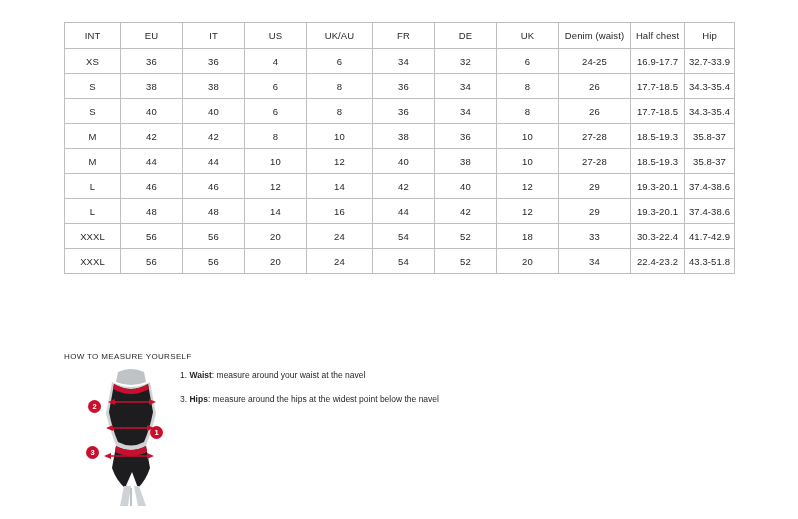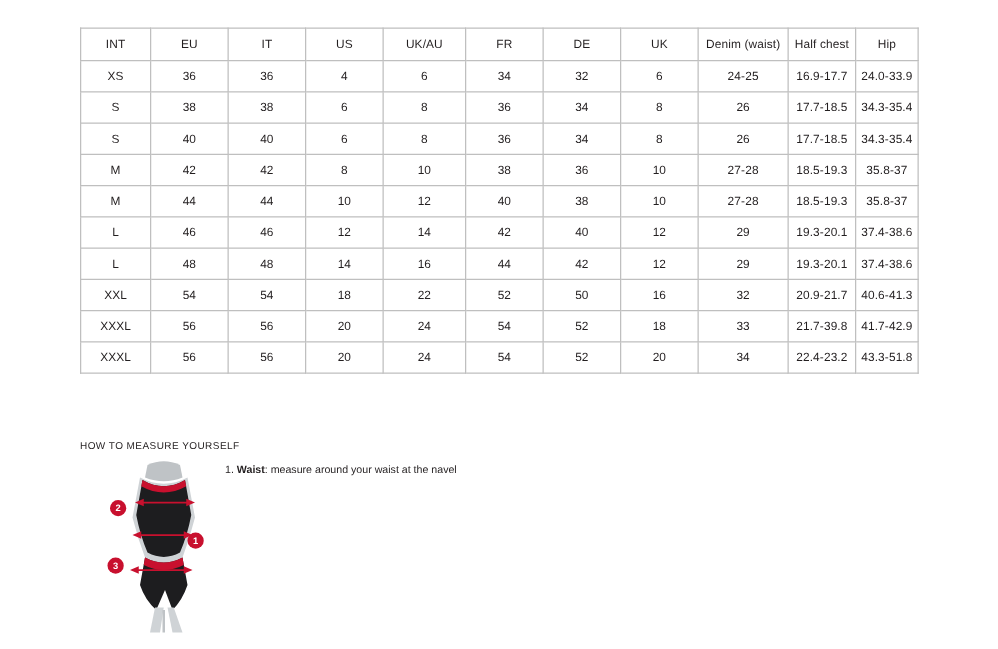--- a/index.html
+++ b/index.html
@@ -143,21 +143,21 @@
         <td>XS</td>
         <td>36</td>
         <td>36</td>
         <td>4</td>
         <td>6</td>
         <td>34</td>
         <td>32</td>
         <td>6</td>
         <td>24-25</td>
         <td>16.9-17.7</td>
-        <td>24.0-33.9</td>
+        <td>32.7-33.9</td>
       </tr>
       <tr>
         <td>S</td>
         <td>38</td>
         <td>38</td>
         <td>6</td>
         <td>8</td>
         <td>36</td>
         <td>34</td>
         <td>8</td>
@@ -224,43 +224,30 @@
         <td>14</td>
         <td>16</td>
         <td>44</td>
         <td>42</td>
         <td>12</td>
         <td>29</td>
         <td>19.3-20.1</td>
         <td>37.4-38.6</td>
       </tr>
       <tr>
-        <td>XXL</td>
-        <td>54</td>
-        <td>54</td>
-        <td>18</td>
-        <td>22</td>
-        <td>52</td>
-        <td>50</td>
-        <td>16</td>
-        <td>32</td>
-        <td>20.9-21.7</td>
-        <td>40.6-41.3</td>
-      </tr>
-      <tr>
         <td>XXXL</td>
         <td>56</td>
         <td>56</td>
         <td>20</td>
         <td>24</td>
         <td>54</td>
         <td>52</td>
         <td>18</td>
         <td>33</td>
-        <td>21.7-39.8</td>
+        <td>30.3-22.4</td>
         <td>41.7-42.9</td>
       </tr>
       <tr>
         <td>XXXL</td>
         <td>56</td>
         <td>56</td>
         <td>20</td>
         <td>24</td>
         <td>54</td>
         <td>52</td>
@@ -314,15 +301,19 @@
 
   <div class="badge b1">1</div>
   <div class="badge b2">2</div>
   <div class="badge b3">3</div>
 
   <div class="notes">
     <div class="note">
       <span>1.</span>
       <b>Waist</b><span>: measure around your waist at the navel</span>
     </div>
+    <div class="note">
+      <span>3.</span>
+      <b>Hips</b><span>: measure around the hips at the widest point below the navel</span>
+    </div>
   </div>
 
 </div>
 
 </body></html>

